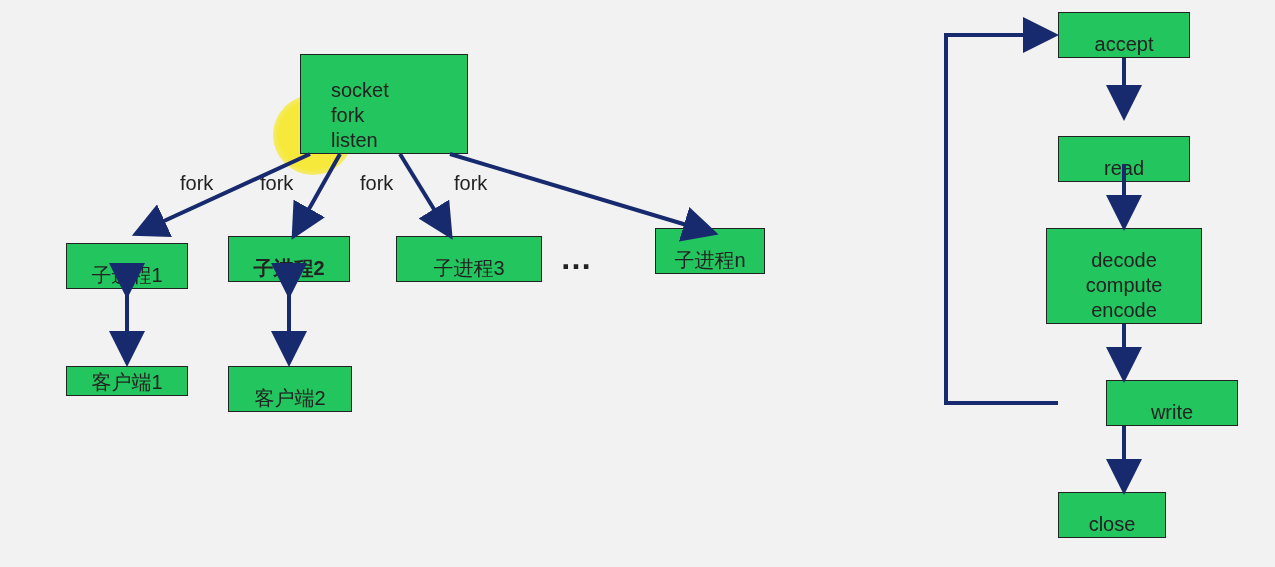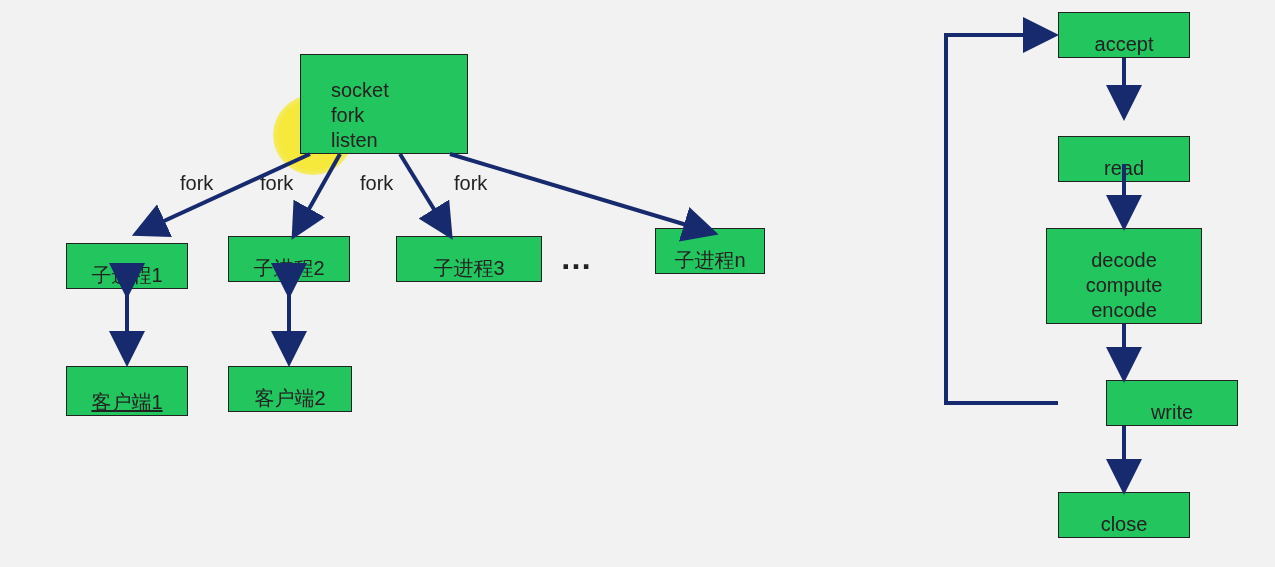--- a/index.html
+++ b/index.html
@@ -55,59 +55,59 @@
 
   <div class="box" style="left:300px; top:54px; width:168px; height:100px; align-items:flex-start; padding-left:30px; text-align:left;">
     <span>socket</span>
     <span>fork</span>
     <span>listen</span>
   </div>
 
   <div class="box" style="left:66px;  top:236px; width:122px; height:46px;margin-top:7px;">
     <span>子进程1</span>
   </div>
-  <div class="box" style="left:228px; top:236px; width:122px; height:46px;">
+  <div class="box" style="left:228px; top:236px; width:122px; height:46px;font-weight:bold;">
     <span>子进程2</span>
   </div>
   <div class="box" style="left:396px; top:236px; width:146px; height:46px;">
     <span>子进程3</span>
   </div>
   <div class="box" style="left:655px; top:228px; width:110px; height:46px;">
     <span>子进程n</span>
   </div>
 
   <div class="label" style="left:560px; top:240px; width:60px; font-size:32px; font-weight:bold; letter-spacing:6px;">…</div>
 
   <div class="label" style="left:180px; top:172px; width:60px;">fork</div>
   <div class="label" style="left:260px; top:172px; width:60px;">fork</div>
   <div class="label" style="left:360px; top:172px; width:60px;">fork</div>
   <div class="label" style="left:454px; top:172px; width:60px;">fork</div>
 
-  <div class="box" style="left:66px;  top:366px; width:122px; height:50px;text-decoration:underline;">
+  <div class="box" style="left:66px;  top:366px; width:122px; height:30px;">
     <span>客户端1</span>
   </div>
   <div class="box" style="left:228px; top:366px; width:124px; height:46px;">
     <span>客户端2</span>
   </div>
 
   <div class="box" style="left:1058px; top:12px;  width:132px; height:46px;">
     <span>accept</span>
   </div>
   <div class="box" style="left:1058px; top:118px; width:132px; height:46px;margin-top:18px;">
     <span>read</span>
   </div>
   <div class="box" style="left:1046px; top:228px; width:156px; height:96px;">
     <span>decode
 compute
 encode</span>
   </div>
   <div class="box" style="left:1058px; top:380px; width:132px; height:46px;margin-left:48px;">
     <span>write</span>
   </div>
-  <div class="box" style="left:1058px; top:492px; width:132px; height:46px;">
+  <div class="box" style="left:1058px; top:492px; width:108px; height:46px;">
     <span>close</span>
   </div>
 
   <svg class="overlay" viewBox="0 0 1275 567">
     <defs>
       <marker id="ah" viewBox="0 0 12 12" refX="9" refY="6" markerWidth="9" markerHeight="9" orient="auto">
         <path d="M0,0 L12,6 L0,12 Z" fill="#172a6e"></path>
       </marker>
     </defs>
     <g stroke="#172a6e" stroke-width="4" fill="none">

